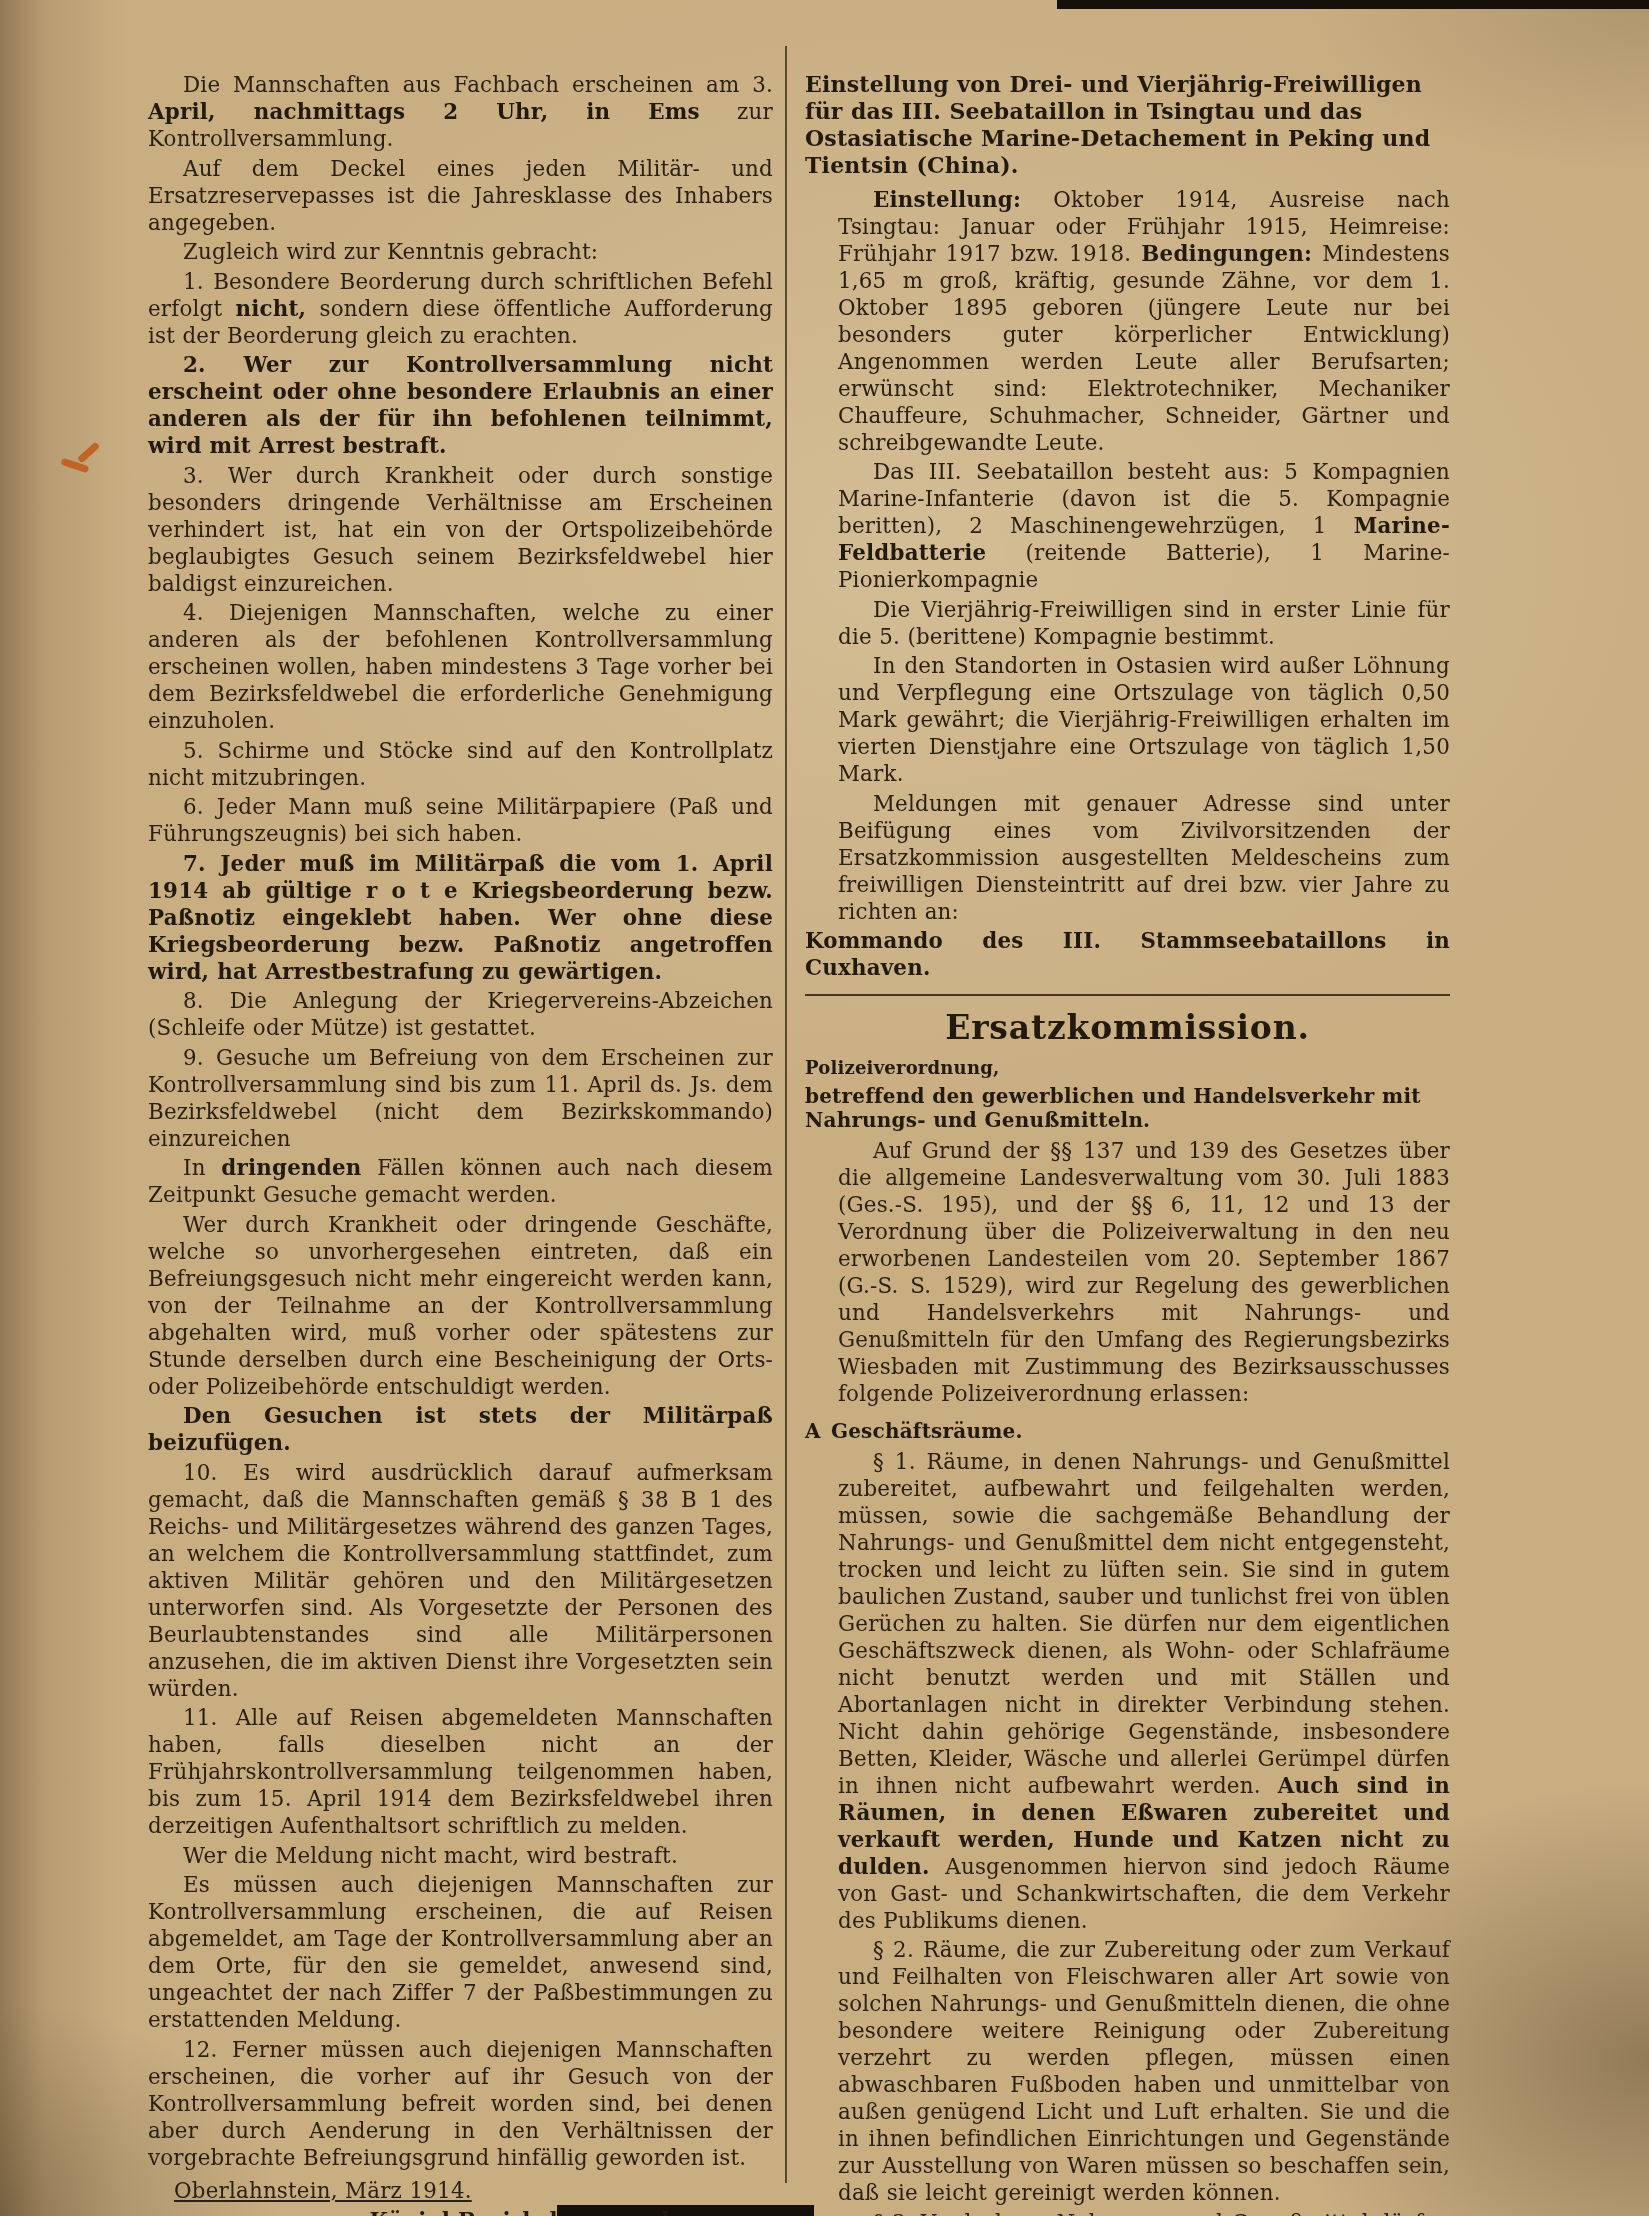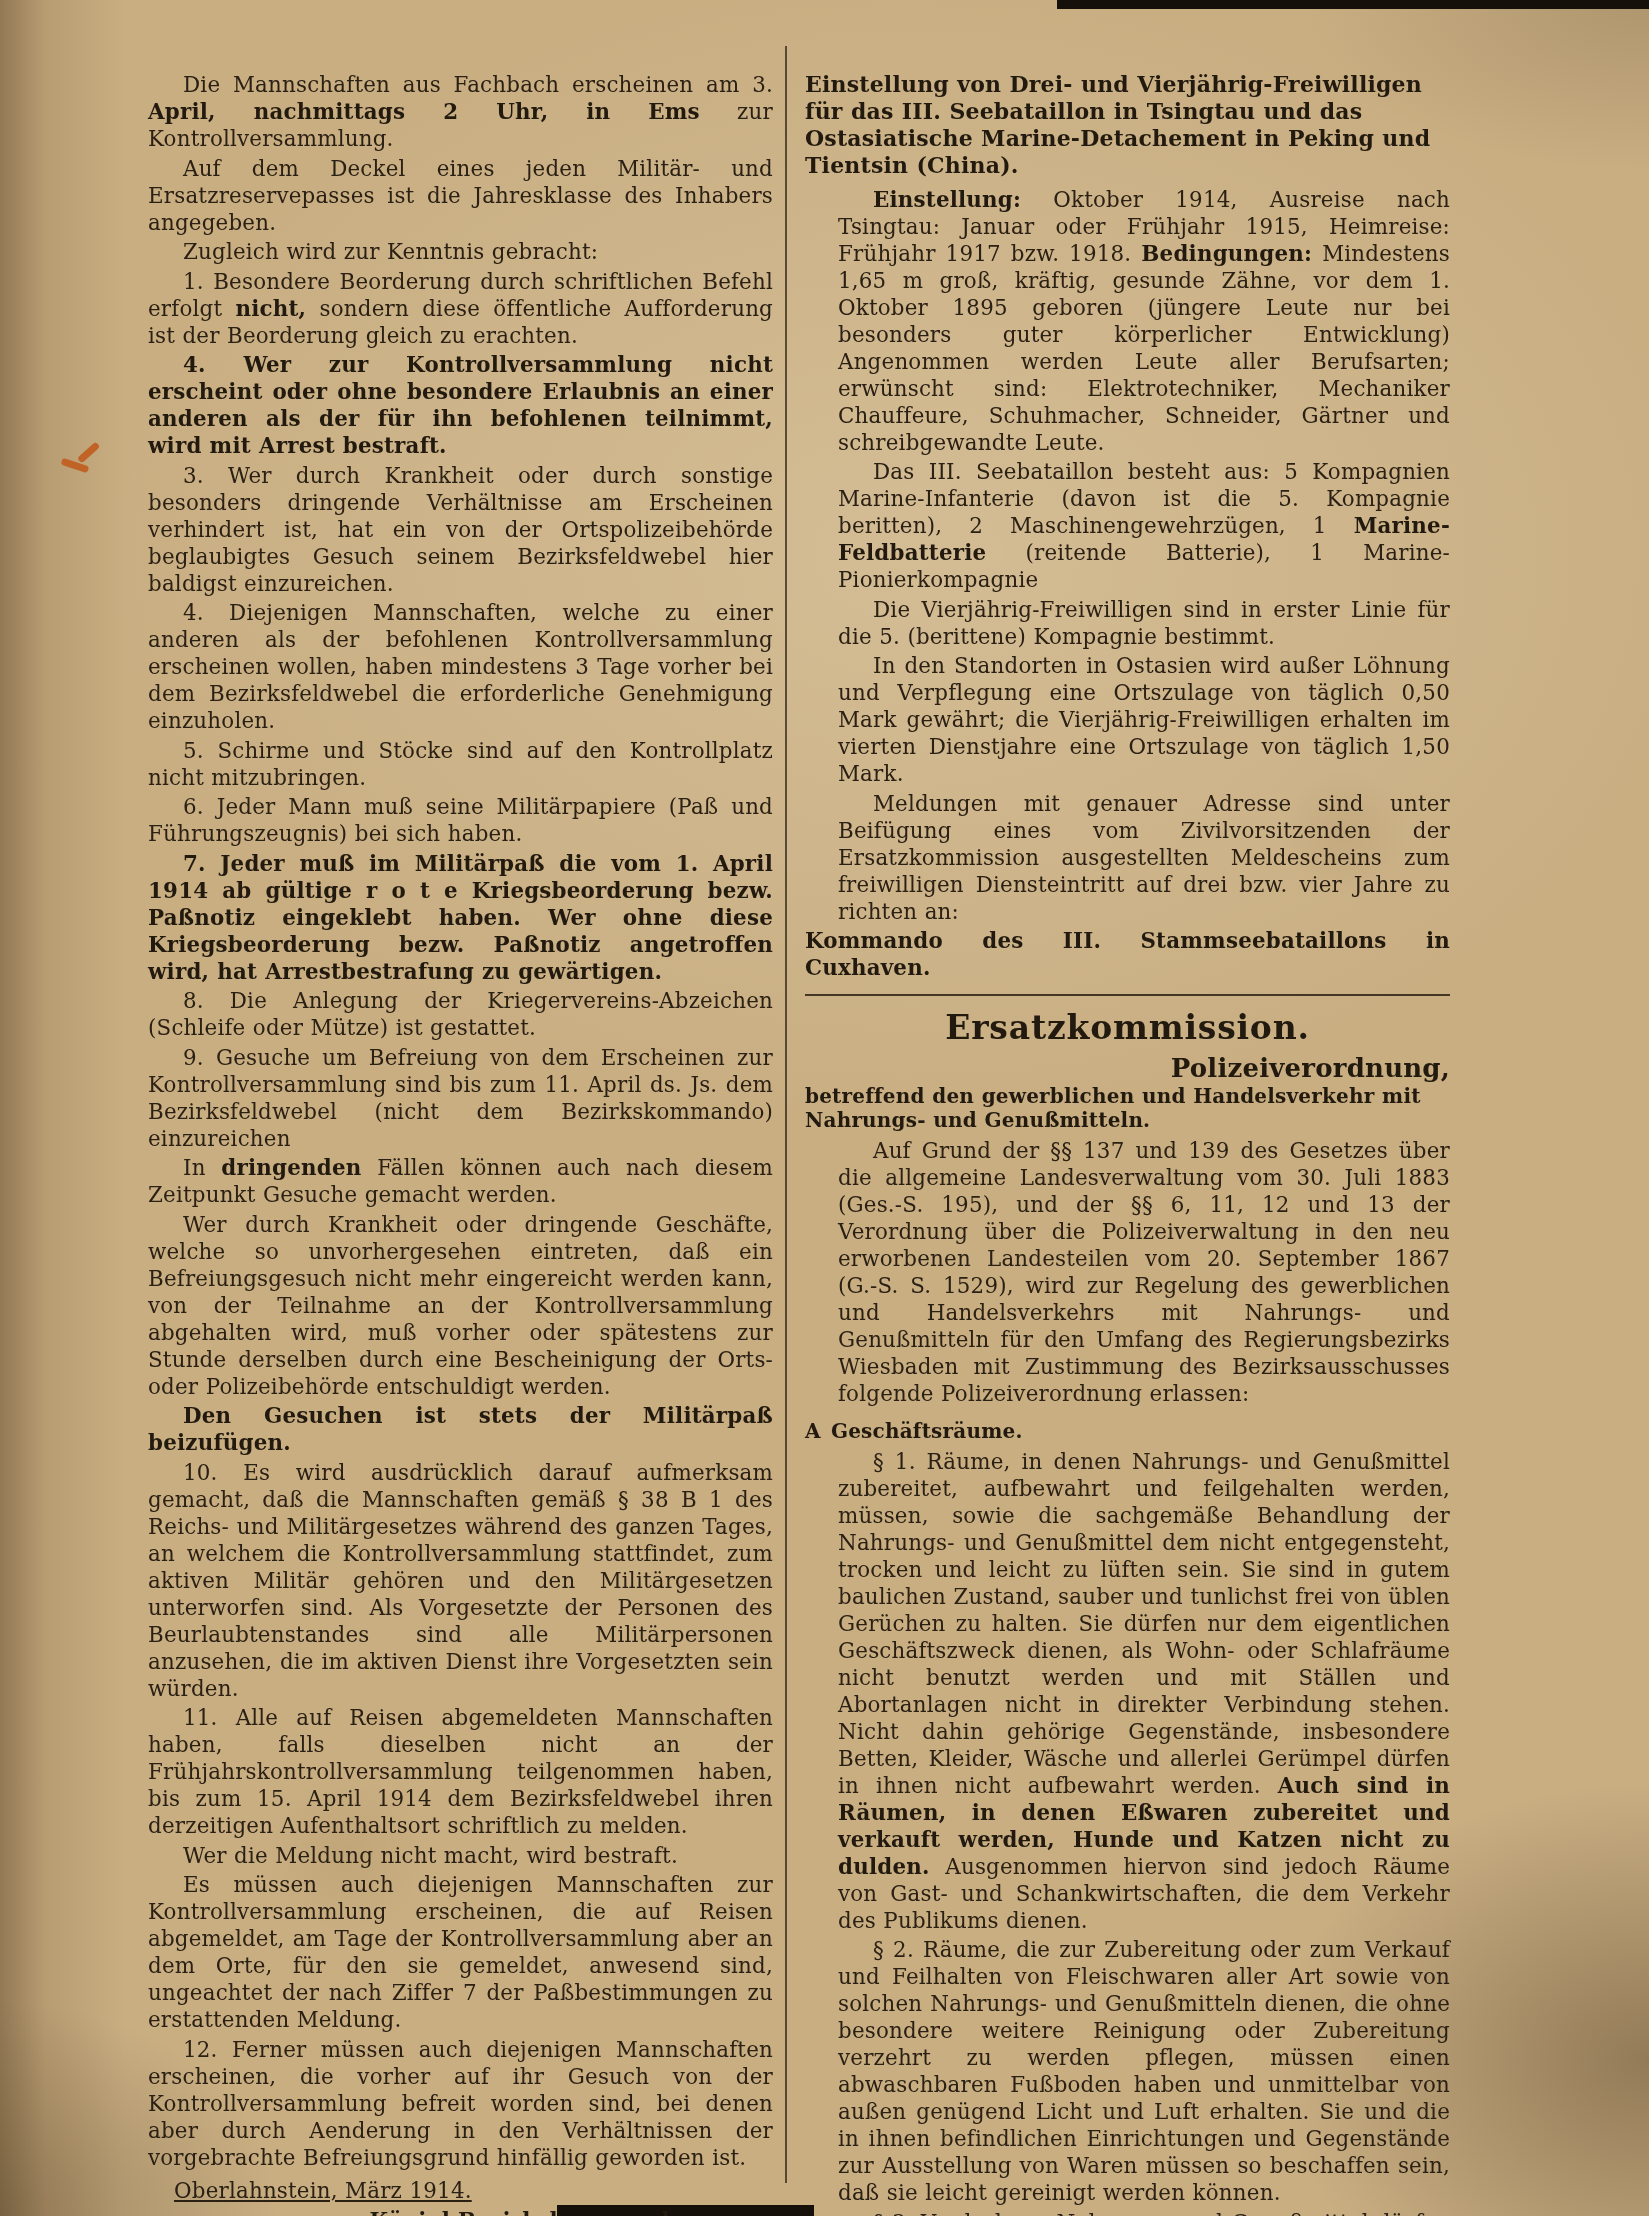--- a/index.html
+++ b/index.html
@@ -87,23 +87,23 @@
   .h-main {
     text-align: center;
     text-indent: 0;
     font-size: 33px;
     line-height: 38px;
     letter-spacing: 0.8px;
     margin: 13px 0 8.2px 0;
     font-weight: 700;
   }
   .h-sub {
-    text-align: right;
+    text-align: left;
     text-indent: 0;
-    font-size: 26px;
+    font-size: 18px;
     line-height: 26px;
     margin: 3.3px 0 1.6px 0;
     font-weight: 700;
   }
   .h-small {
     text-align: left;
     text-indent: 0;
     font-size: 20px;
     line-height: 24px;
     margin: 3.3px 0 5px 0;
@@ -124,21 +124,21 @@
   <div class="bar-top"></div>
   <div class="bar-bottom"></div>
   <div class="vrule"></div>
   <div class="pen-mark m1"></div>
   <div class="pen-mark m2"></div>
   <div class="col col-left">
       <p class="para indent"><span>Die Mannschaften aus Fachbach erscheinen am 3. </span><span class="b">April, nachmittags 2 Uhr, in Ems</span><span> zur Kontrollversammlung.</span></p>
       <p class="para indent"><span>Auf dem Deckel eines jeden Militär- und Ersatzreservepasses ist die Jahresklasse des Inhabers angegeben.</span></p>
       <p class="para indent"><span>Zugleich wird zur Kenntnis gebracht:</span></p>
       <p class="para indent"><span>1. Besondere Beorderung durch schriftlichen Befehl erfolgt </span><span class="b">nicht,</span><span> sondern diese öffentliche Aufforderung ist der Beorderung gleich zu erachten.</span></p>
-      <p class="para indent"><span class="b">4. Wer zur Kontrollversammlung nicht erscheint oder ohne besondere Erlaubnis an einer anderen als der für ihn befohlenen teilnimmt, wird mit Arrest bestraft.</span></p>
+      <p class="para indent"><span class="b">2. Wer zur Kontrollversammlung nicht erscheint oder ohne besondere Erlaubnis an einer anderen als der für ihn befohlenen teilnimmt, wird mit Arrest bestraft.</span></p>
       <p class="para indent"><span>3. Wer durch Krankheit oder durch sonstige besonders dringende Verhältnisse am Erscheinen verhindert ist, hat ein von der Ortspolizeibehörde beglaubigtes Gesuch seinem Bezirksfeldwebel hier baldigst einzureichen.</span></p>
       <p class="para indent"><span>4. Diejenigen Mannschaften, welche zu einer anderen als der befohlenen Kontrollversammlung erscheinen wollen, haben mindestens 3 Tage vorher bei dem Bezirksfeldwebel die erforderliche Genehmigung einzuholen.</span></p>
       <p class="para indent"><span>5. Schirme und Stöcke sind auf den Kontrollplatz nicht mitzubringen.</span></p>
       <p class="para indent"><span>6. Jeder Mann muß seine Militärpapiere (Paß und Führungszeugnis) bei sich haben.</span></p>
       <p class="para indent"><span class="b">7. Jeder muß im Militärpaß die vom 1. April 1914 ab gültige r o t e Kriegsbeorderung bezw. Paßnotiz eingeklebt haben. Wer ohne diese Kriegsbeorderung bezw. Paßnotiz angetroffen wird, hat Arrestbestrafung zu gewärtigen.</span></p>
       <p class="para indent"><span>8. Die Anlegung der Kriegervereins-Abzeichen (Schleife oder Mütze) ist gestattet.</span></p>
       <p class="para indent"><span>9. Gesuche um Befreiung von dem Erscheinen zur Kontrollversammlung sind bis zum 11. April ds. Js. dem Bezirksfeldwebel (nicht dem Bezirkskommando) einzureichen</span></p>
       <p class="para indent"><span>In </span><span class="b">dringenden</span><span> Fällen können auch nach diesem Zeitpunkt Gesuche gemacht werden.</span></p>
       <p class="para indent"><span>Wer durch Krankheit oder dringende Geschäfte, welche so unvorhergesehen eintreten, daß ein Befreiungsgesuch nicht mehr eingereicht werden kann, von der Teilnahme an der Kontrollversammlung abgehalten wird, muß vorher oder spätestens zur Stunde derselben durch eine Bescheinigung der Orts- oder Polizeibehörde entschuldigt werden.</span></p>
       <p class="para indent"><span class="b">Den Gesuchen ist stets der Militärpaß beizufügen.</span></p>

